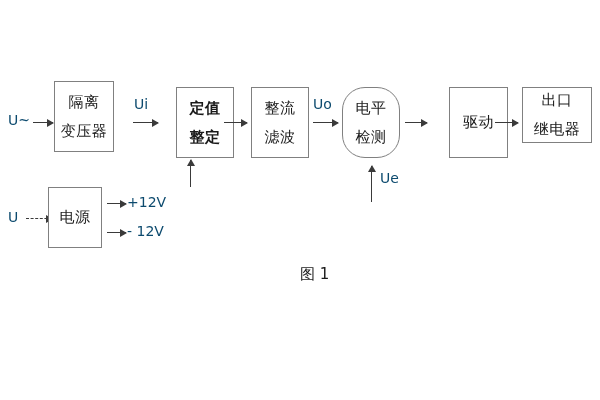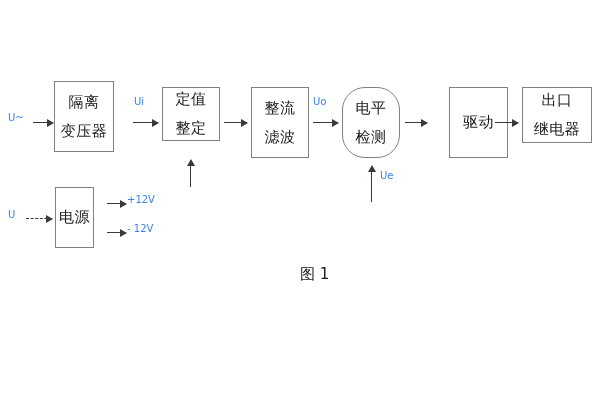--- a/index.html
+++ b/index.html
@@ -32,22 +32,22 @@
     display: block;
     letter-spacing: 0.5px;
   }
   .box .line + .line {
     margin-top: 14px;
   }
   .box.single .line { margin-top: 0; }
 
   .label {
     position: absolute;
-    color: #3b82f6;
-    font-size: 10px;
+    color: #0c4a6e;
+    font-size: 14px;
     white-space: nowrap;
     line-height: 1;
   }
 
   
   .arrow-h {
     position: absolute;
     height: 1px;
     background: #3a3a3a;
   }
@@ -110,21 +110,21 @@
   <div class="arrow-h" style="left:33px; top:122px; width:20px;"></div>
 
   <div class="box" style="left:54px; top:81px; width:60px; height:71px;">
     <span class="line">隔离</span>
     <span class="line">变压器</span>
   </div>
 
   <div class="label" style="left:134px; top:97px;">Ui</div>
   <div class="arrow-h" style="left:133px; top:122px; width:25px;"></div>
 
-  <div class="box" style="left:162px; top:87px; width:58px; height:54px;">
+  <div class="box" style="left:176px; top:87px; width:58px; height:71px;font-weight:bold;">
     <span class="line">定值</span>
     <span class="line">整定</span>
   </div>
 
   <div class="arrow-h" style="left:224px; top:122px; width:23px;"></div>
 
   <div class="box" style="left:251px; top:87px; width:58px; height:71px;">
     <span class="line">整流</span>
     <span class="line">滤波</span>
   </div>
@@ -146,21 +146,21 @@
   <div class="arrow-h" style="left:495px; top:122px; width:23px;"></div>
 
   <div class="box" style="left:522px; top:87px; width:70px; height:56px;">
     <span class="line">出口</span>
     <span class="line">继电器</span>
   </div>
 
   <div class="label" style="left:8px; top:210px;">U</div>
   <div class="arrow-dashed" style="left:26px; top:218px; width:26px;"></div>
 
-  <div class="box single" style="left:55px; top:187px; width:39px; height:61px;">
+  <div class="box single" style="left:48px; top:187px; width:54px; height:61px;">
     <span class="line">电源</span>
   </div>
 
   <div class="arrow-h" style="left:107px; top:203px; width:19px;"></div>
   <div class="label" style="left:127px; top:195px;">+12V</div>
 
   <div class="arrow-h" style="left:107px; top:232px; width:19px;"></div>
   <div class="label" style="left:127px; top:224px;">- 12V</div>
 
 

